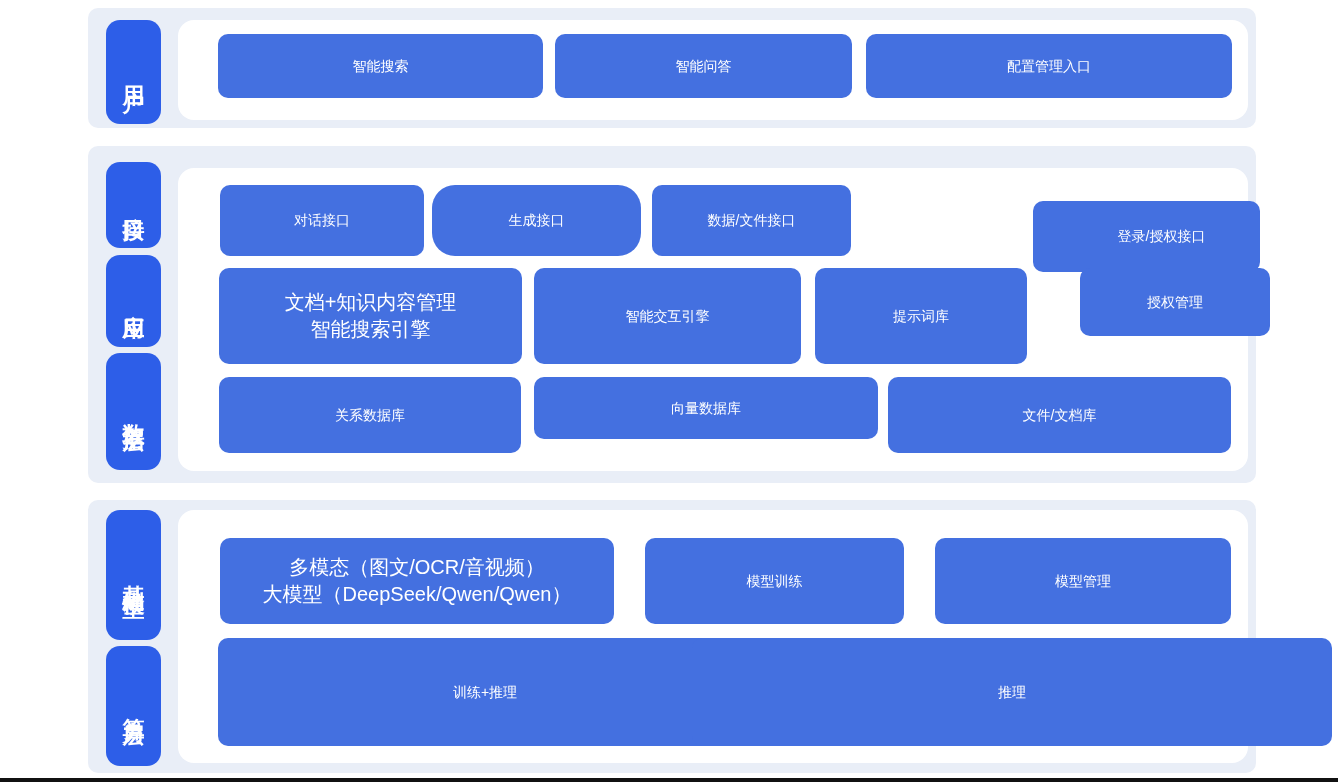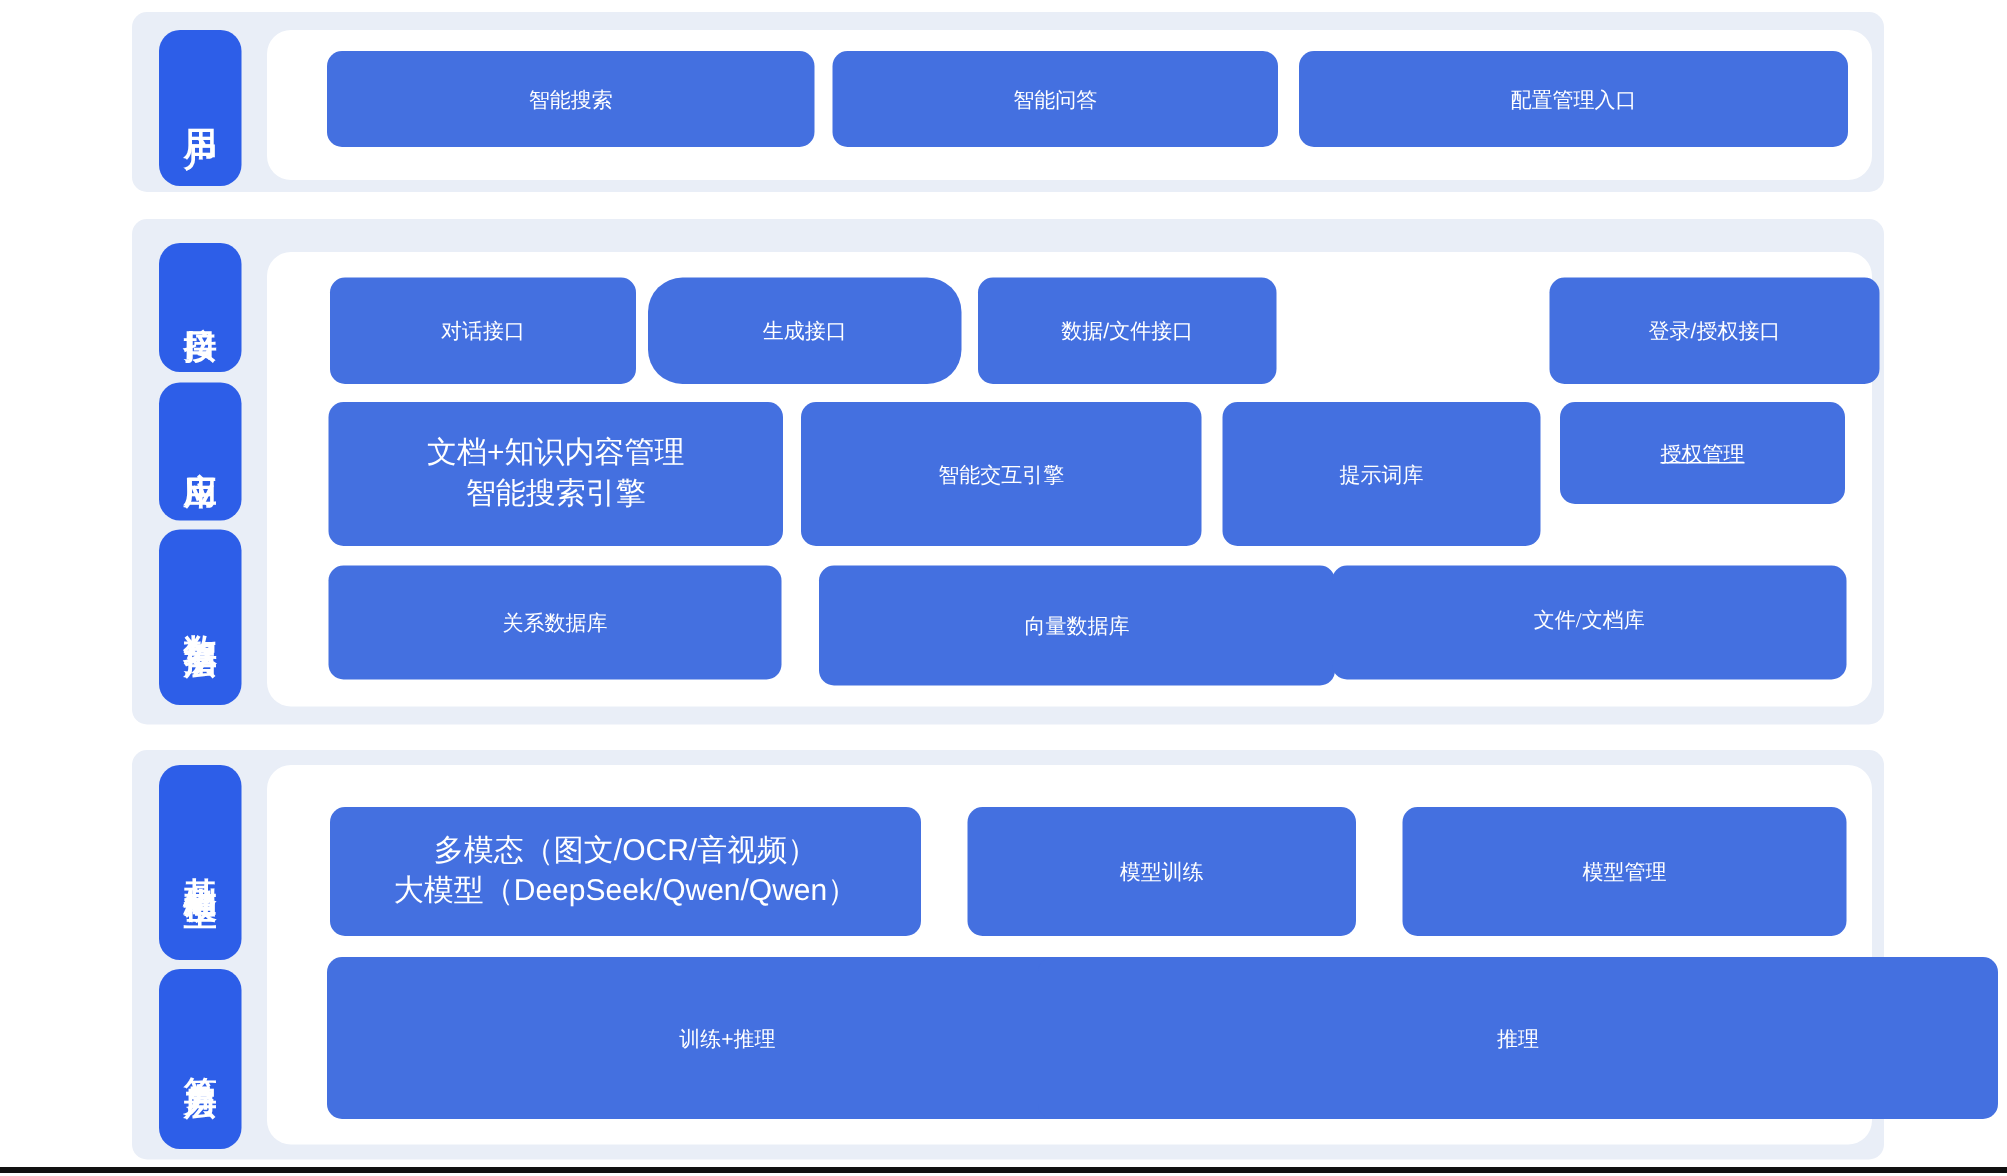--- a/index.html
+++ b/index.html
@@ -43,31 +43,31 @@
   <div class="layer-label" style="top:510px;height:130px;">基础模型</div>
   <div class="layer-label" style="top:646px;height:120px;">算力层</div>
 
   <div class="box" style="left:218px;top:34px;width:325px;height:64px;">智能搜索</div>
   <div class="box" style="left:555px;top:34px;width:297px;height:64px;">智能问答</div>
   <div class="box" style="left:866px;top:34px;width:366px;height:64px;">配置管理入口</div>
 
   <div class="box" style="left:220px;top:185px;width:204px;height:71px;">对话接口</div>
   <div class="box" style="left:432px;top:185px;width:209px;height:71px;border-radius:23px;">生成接口</div>
   <div class="box" style="left:652px;top:185px;width:199px;height:71px;">数据/文件接口</div>
-  <div class="box" style="left:1033px;top:185px;width:220px;height:71px;">登录/授权接口</div>
+  <div class="box" style="left:1033px;top:201px;width:197px;height:71px;padding-left:30px;">登录/授权接口</div>
 
   <div class="box small" style="left:219px;top:268px;width:303px;height:96px;">文档+知识内容管理
 智能搜索引擎</div>
   <div class="box" style="left:534px;top:268px;width:267px;height:96px;">智能交互引擎</div>
   <div class="box" style="left:815px;top:268px;width:212px;height:96px;">提示词库</div>
-  <div class="box" style="left:1040px;top:268px;width:190px;height:68px;text-decoration:underline;">授权管理</div>
+  <div class="box" style="left:1080px;top:268px;width:190px;height:68px;">授权管理</div>
 
   <div class="box" style="left:219px;top:377px;width:302px;height:76px;">关系数据库</div>
-  <div class="box" style="left:534px;top:377px;width:344px;height:80px;margin-left:12px;">向量数据库</div>
-  <div class="box" style="left:888px;top:377px;width:343px;height:76px;font-family:Liberation Serif, serif;">文件/文档库</div>
+  <div class="box" style="left:534px;top:377px;width:344px;height:62px;">向量数据库</div>
+  <div class="box" style="left:888px;top:377px;width:343px;height:76px;">文件/文档库</div>
 
   <div class="box small" style="left:220px;top:538px;width:394px;height:86px;">多模态（图文/OCR/音视频）
 大模型（DeepSeek/Qwen/Qwen）</div>
   <div class="box" style="left:645px;top:538px;width:259px;height:86px;">模型训练</div>
   <div class="box" style="left:935px;top:538px;width:296px;height:86px;">模型管理</div>
 
   <div class="box" style="left:218px;top:638px;width:462px;height:108px;padding-left:36px;">训练+推理</div>
   <div class="box" style="left:692px;top:638px;width:640px;height:108px;">推理</div>
 
   <div id="bottom-line"></div>

